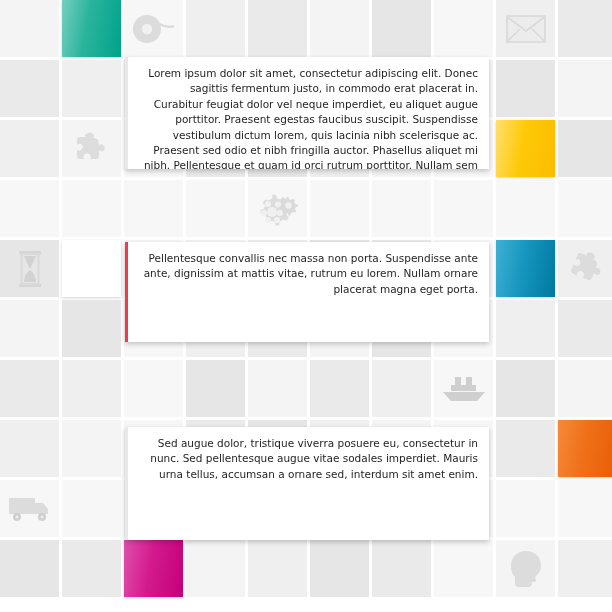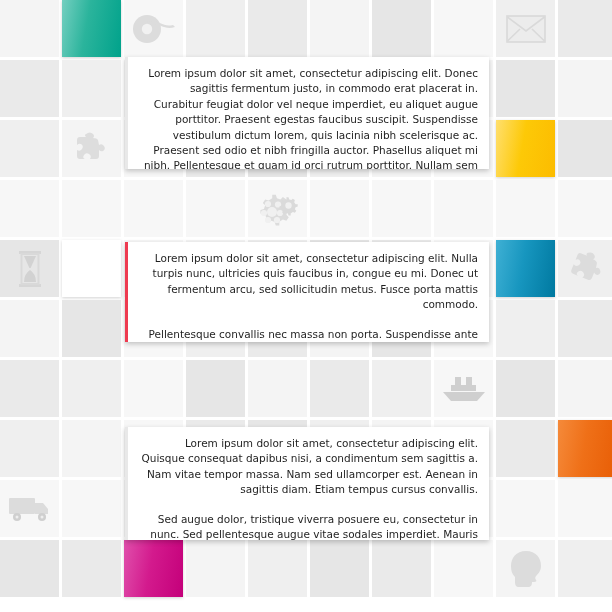--- a/index.html
+++ b/index.html
@@ -308,27 +308,25 @@
     <div class="fold"></div>
     <div class="panel-body">
       <p>Lorem ipsum dolor sit amet, consectetur adipiscing elit. Donec sagittis fermentum justo, in commodo erat placerat in. Curabitur feugiat dolor vel neque imperdiet, eu aliquet augue porttitor. Praesent egestas faucibus suscipit. Suspendisse vestibulum dictum lorem, quis lacinia nibh scelerisque ac. Praesent sed odio et nibh fringilla auctor. Phasellus aliquet mi nibh. Pellentesque et quam id orci rutrum porttitor. Nullam sem libero, bibendum ut ultrices vitae, tristique in justo.</p>
     </div>
   </div>
 
   <div class="panel p2">
     <div class="panel-accent" style="background: rgb(238, 59, 80);"></div>
     <div class="fold"></div>
     <div class="panel-body">
-      <p>Lorem ipsum dolor sit amet, consectetur adipiscing elit. Nulla turpis nunc, ultricies quis faucibus in, congue eu mi. Donec ut fermentum arcu, sed sollicitudin metus. Fusce porta mattis commodo.</p>
       <p>Pellentesque convallis nec massa non porta. Suspendisse ante ante, dignissim at mattis vitae, rutrum eu lorem. Nullam ornare placerat magna eget porta.</p>
     </div>
   </div>
 
   <div class="panel p3">
     <div class="panel-accent" style="background: rgb(232, 232, 232);"></div>
     <div class="fold"></div>
     <div class="panel-body">
-      <p>Lorem ipsum dolor sit amet, consectetur adipiscing elit. Quisque consequat dapibus nisi, a condimentum sem sagittis a. Nam vitae tempor massa. Nam sed ullamcorper est. Aenean in sagittis diam. Etiam tempus cursus convallis.</p>
       <p>Sed augue dolor, tristique viverra posuere eu, consectetur in nunc. Sed pellentesque augue vitae sodales imperdiet. Mauris urna tellus, accumsan a ornare sed, interdum sit amet enim.</p>
     </div>
   </div>
 
 </div>
 
 </body></html>

